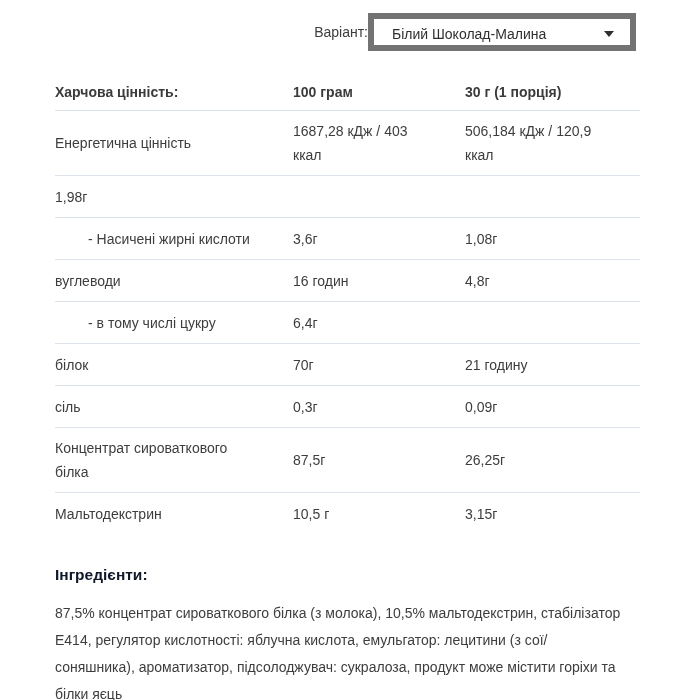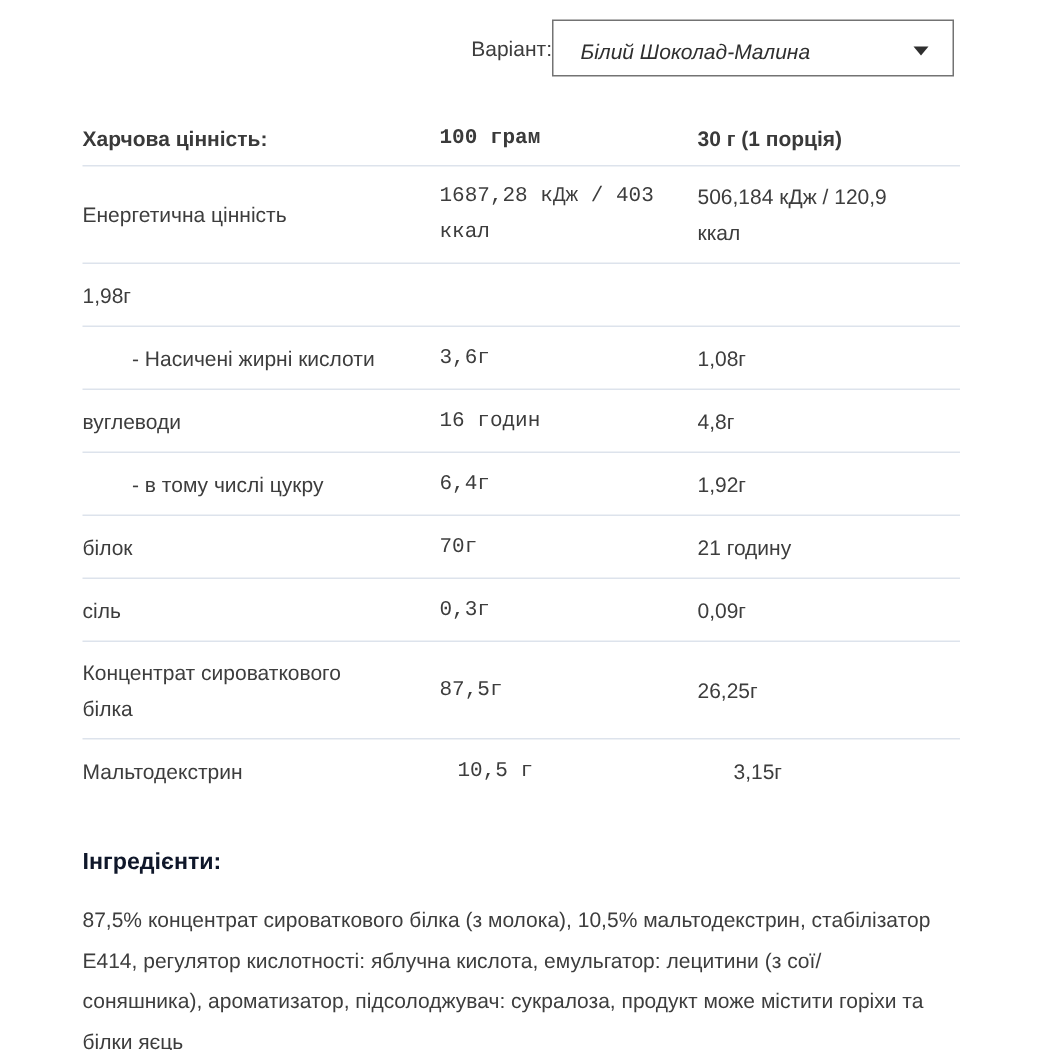--- a/index.html
+++ b/index.html
@@ -18,53 +18,52 @@
     display: flex;
     align-items: center;
     justify-content: flex-end;
     padding-right: 64px;
     margin-top: 13px;
     height: 38px;
   }
   .variant-label { font-size: 14px; color: #3d3d3d; }
   .variant-select {
     width: 268px; height: 38px;
-    border: 1px solid #737373;
+    border: 6px solid #737373;
     background: #ffffff;
     display: flex;
     align-items: center;
     padding: 4px 16px 0 18px;
     cursor: pointer;
-    font-style: italic;
   }
   .variant-value { font-size: 14px; color: #2f2f2f; flex: 1; }
   .caret {
     width: 0; height: 0;
     border-left: 5px solid transparent;
     border-right: 5px solid transparent;
     border-top: 6px solid #2f2f2f;
   }
 
   
   .table { margin: 23px 60px 0 55px; width: 585px; font-size: 14px; }
   .thead, .trow { display: flex; }
   .thead { border-bottom: 1px solid #dde3ec; }
   .trow { border-bottom: 1px solid #dde3ec; }
-  .trow:last-child { border-bottom: none; gap: 12px; }
+  .trow:last-child { border-bottom: none; }
   .cell {
     display: flex;
     align-items: center;
     white-space: pre-line;
     line-height: 24px;
     padding: 8px 10px 8px 0;
     min-height: 41px;
   }
   .thead .cell { font-weight: bold; color: #3a3a3a; line-height: 18px; padding: 9px 10px 9px 0; min-height: 36px; }
   .c1 { width: 238px; }
-  .c2 { width: 172px; font-family: Liberation Mono, monospace; }
+  .c2 { width: 172px; }
   .c3 { flex: 1; }
   .trow.indent .c1 { padding-left: 33px; }
 
   
   .ingredients { margin: 32px 25px 0 55px; }
   .ingredients-heading { font-size: 15.5px; font-weight: bold; color: #0f172a; margin-bottom: 16px; }
   .ingredients-text { font-size: 14px; line-height: 27px; color: #3d3d3d; max-width: 622px; white-space: pre-line; }
 </style>
 </head>
 <body>
@@ -102,21 +101,20 @@
           <div class="cell c3">1,08г</div>
         </div>
         <div class="trow">
           <div class="cell c1">вуглеводи</div>
           <div class="cell c2">16 годин</div>
           <div class="cell c3">4,8г</div>
         </div>
         <div class="trow indent">
           <div class="cell c1">- в тому числі цукру</div>
           <div class="cell c2">6,4г</div>
-          <div class="cell c3">1,92г</div>
         </div>
         <div class="trow">
           <div class="cell c1">білок</div>
           <div class="cell c2">70г</div>
           <div class="cell c3">21 годину</div>
         </div>
         <div class="trow">
           <div class="cell c1">сіль</div>
           <div class="cell c2">0,3г</div>
           <div class="cell c3">0,09г</div>

